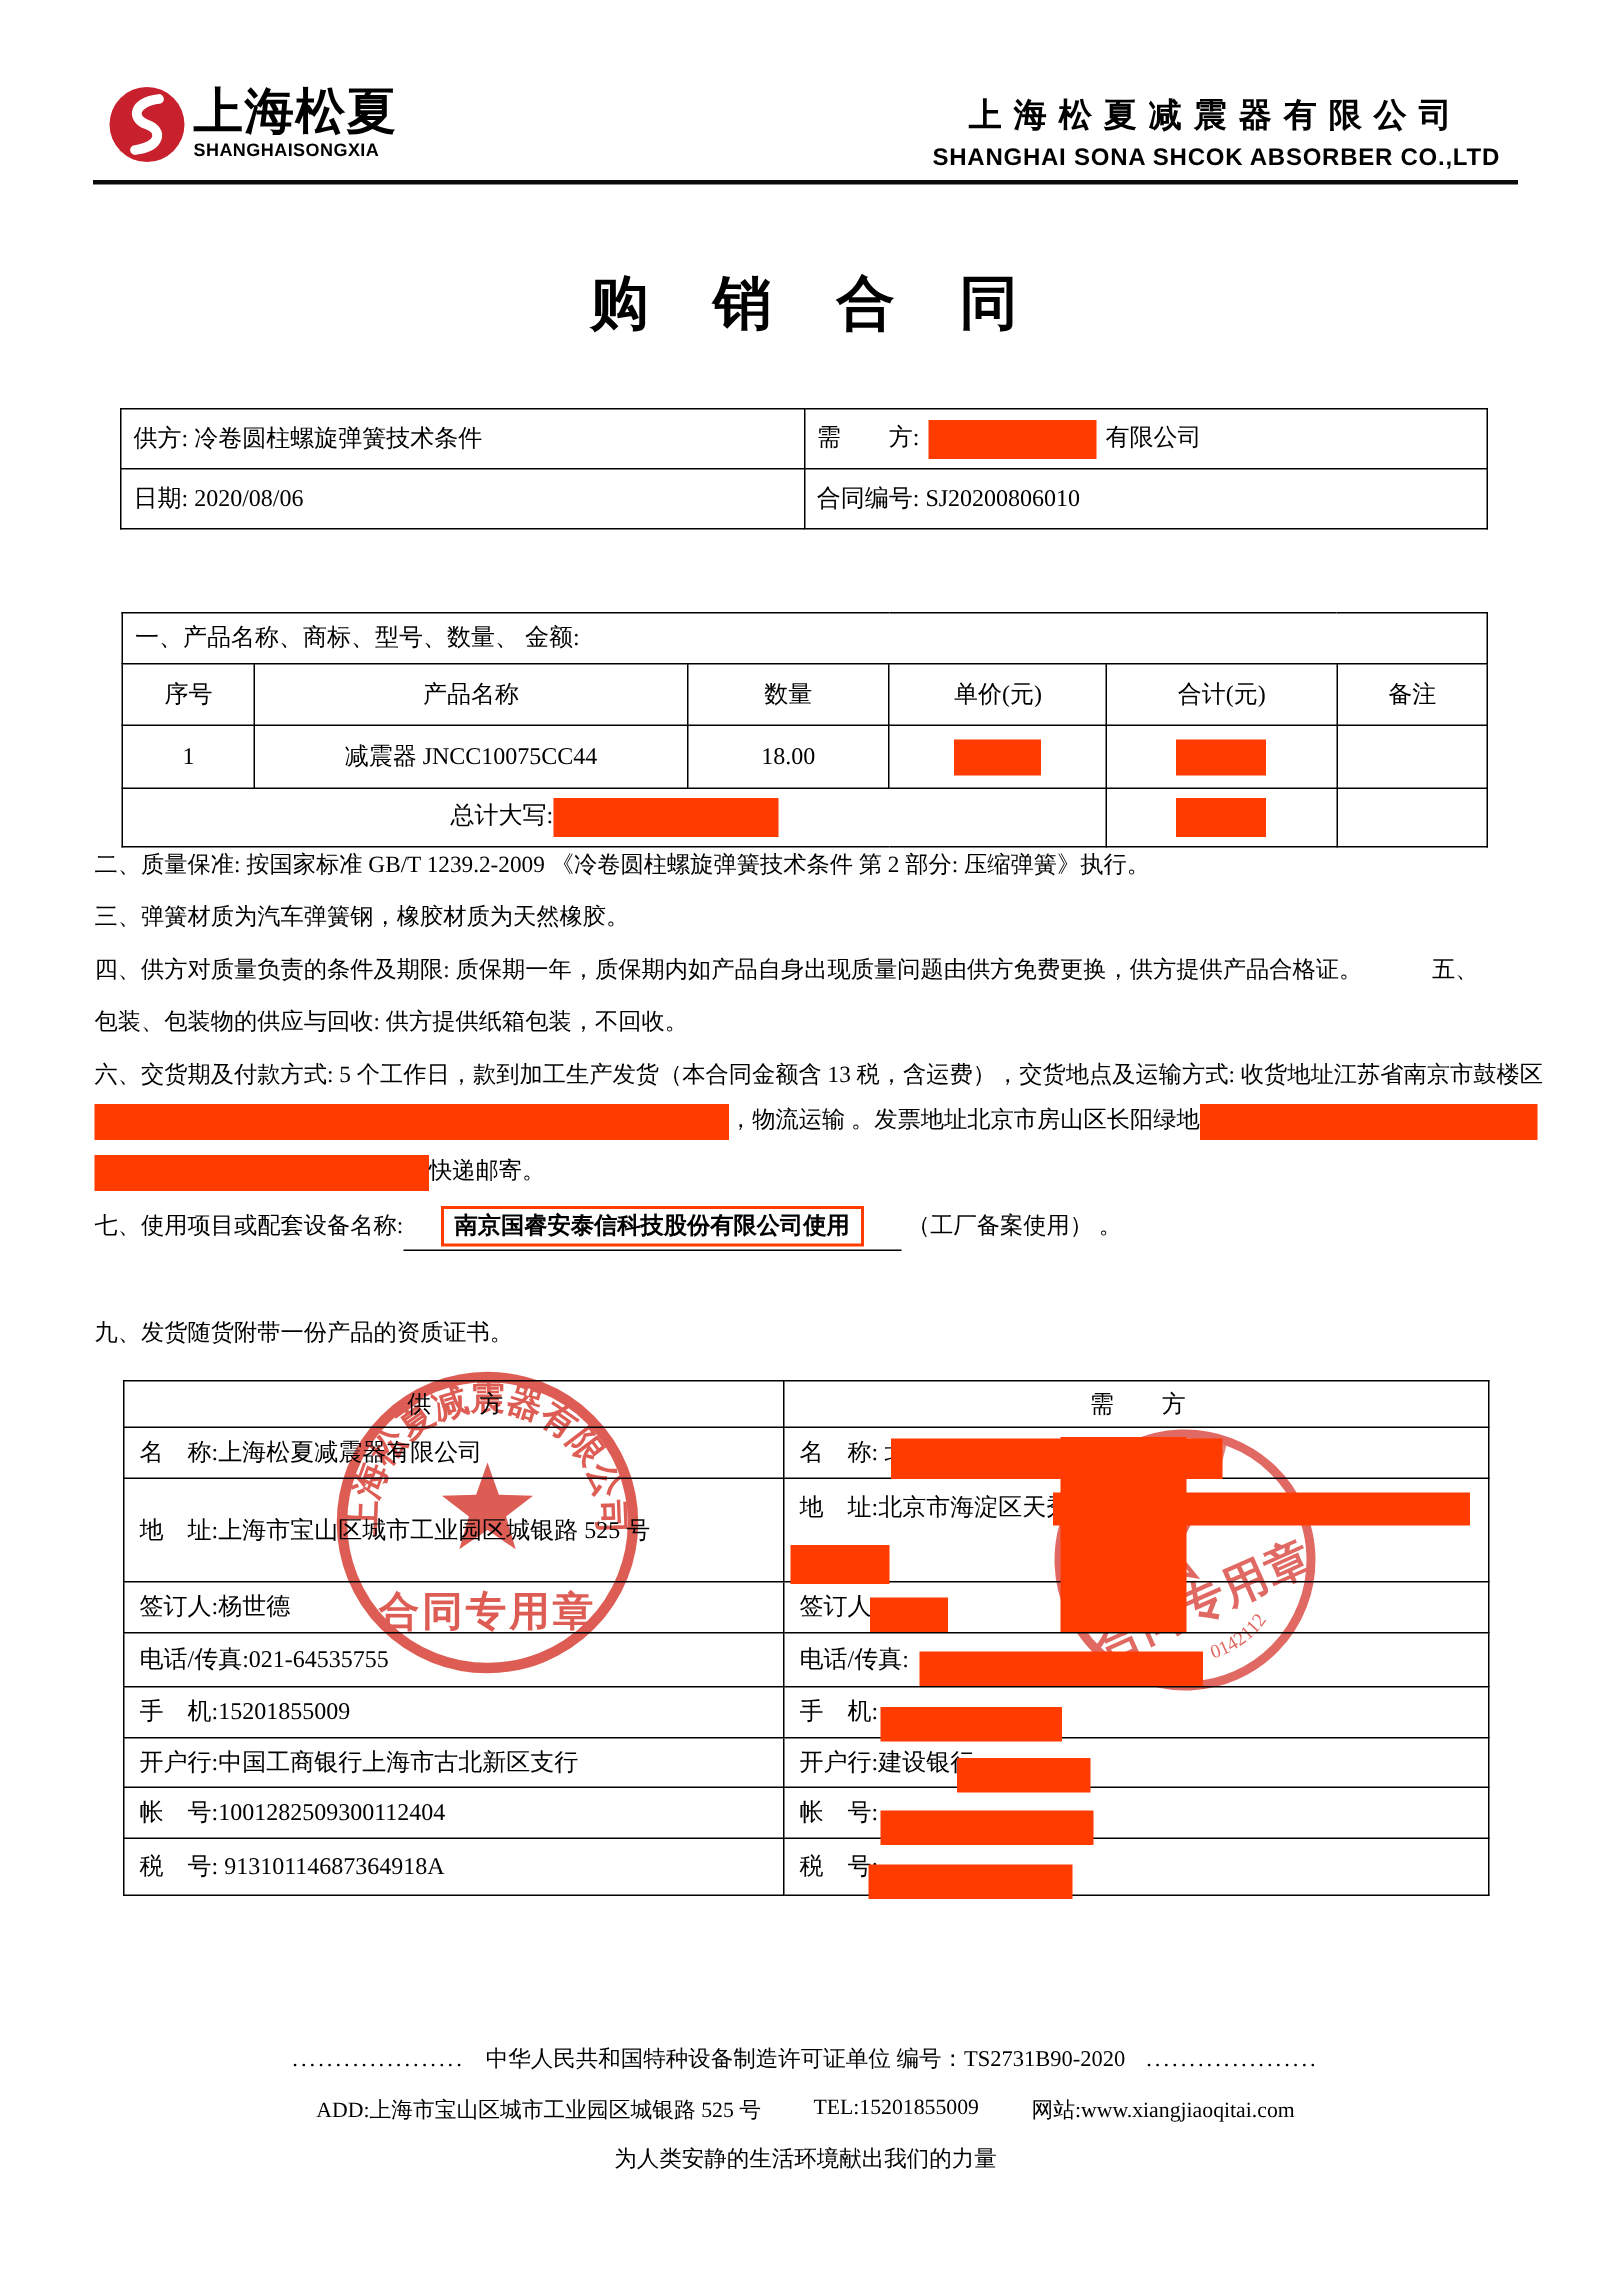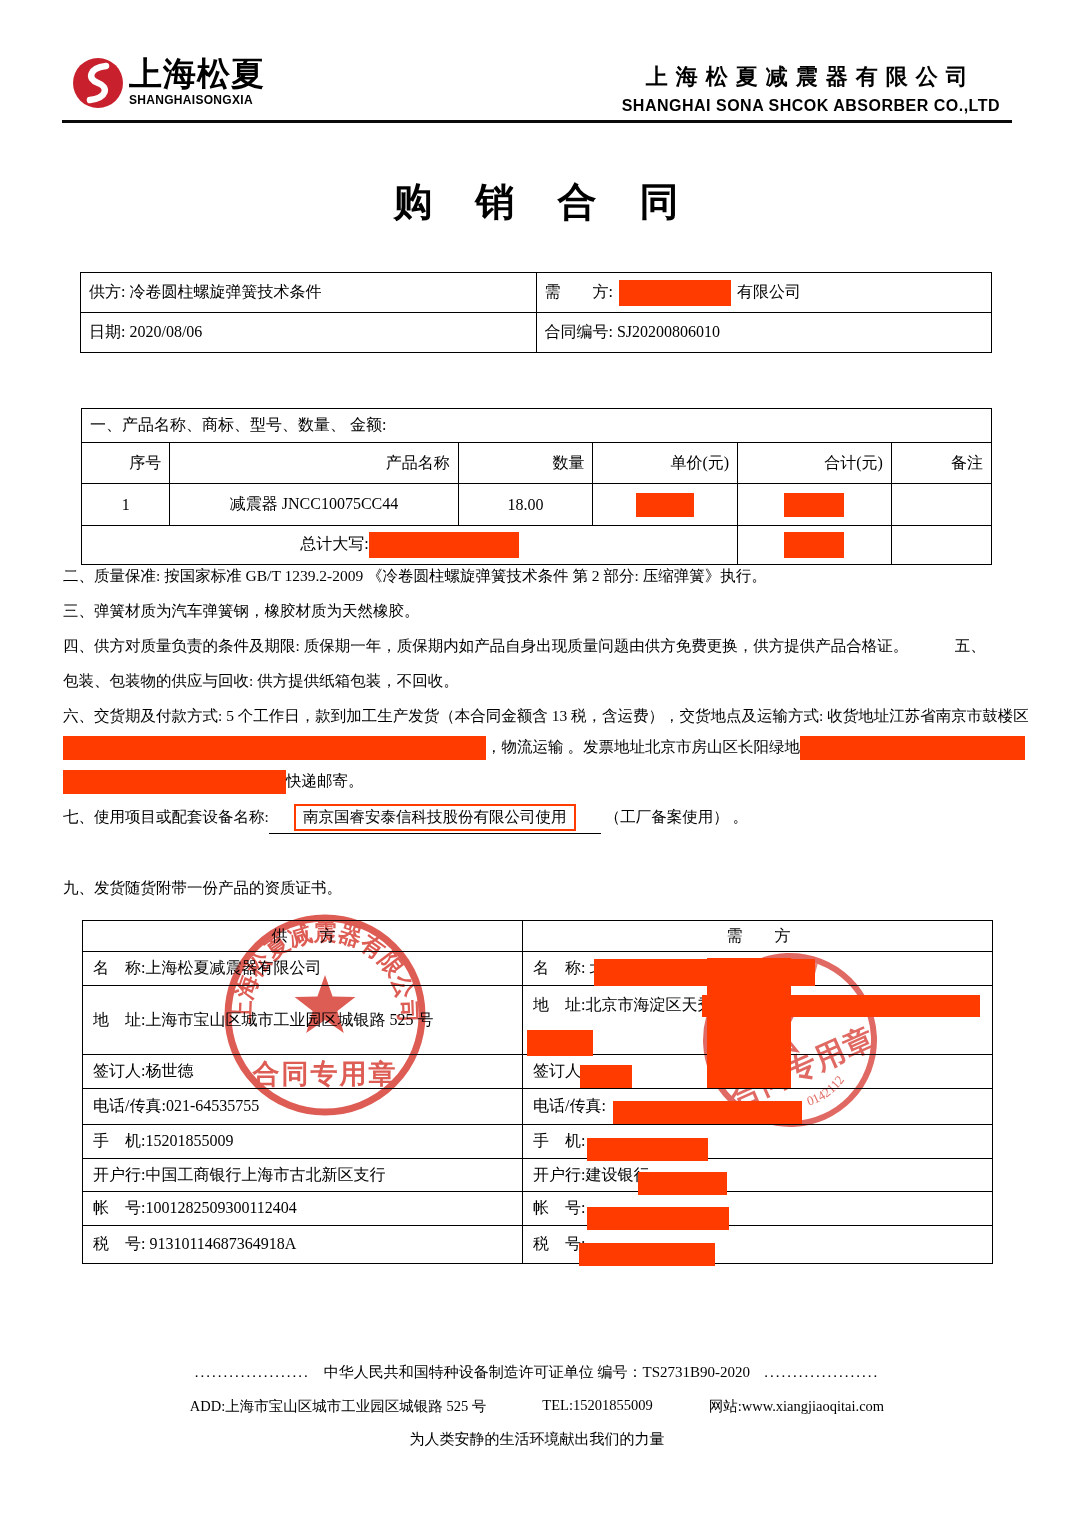--- a/index.html
+++ b/index.html
@@ -20,40 +20,40 @@
   .company-en { font-family:"Liberation Sans","DejaVu Sans",sans-serif; font-weight:bold; font-size:16px; letter-spacing:.5px; margin-top:5px; white-space:nowrap; }
   
   .doc-title { position:absolute; top:175px; left:0; width:100%; text-align:center; font-size:39px; font-weight:bold; letter-spacing:2px; }
   
   table { border-collapse:collapse; table-layout:fixed; }
   td,th { border:1px solid #000; font-size:16px; font-weight:normal; padding:0 8px; overflow:hidden; }
   .info-table { position:absolute; left:80px; top:272px; width:912px; }
   .info-table td { height:39px; }
   .products-table { position:absolute; left:81px; top:393px; width:911px;margin-top:15px; }
   .products-table .cap td { height:33px; text-align:left; }
-  .products-table .hdr td { height:40px; text-align:right; }
+  .products-table .hdr td { height:40px; text-align:center; }
   .products-table .row td { height:41px; text-align:center; }
   .products-table .tot td { height:38px; text-align:center; }
   .parties-table { position:absolute; left:82px; top:920px; width:910px; }
   .parties-table td { padding-left:10px; }
   .parties-table .phdr td { height:30px; text-align:center; font-size:16px; }
   .addr-cell { vertical-align:top; padding-top:9px; }
   
   .redact { background:#ff3b00; display:inline-block; vertical-align:middle; }
   .redact-abs { background:#ff3b00; position:absolute; z-index:6; }
   
   .clause { position:absolute; left:63px; font-size:15.5px; white-space:nowrap; z-index:1; }
-  .u-line { display:inline-block; width:332px; border-bottom:1px solid #000; text-align:center; padding-bottom:2px; }
+  .u-line { display:inline-block; width:332px; border-bottom:1px solid #000; text-align:center; padding-bottom:2px;font-weight:bold; }
   .hl-box { display:inline-block; border:2px solid #ff3b00; padding:1px 7px; font-size:15.5px; }
   
   .stamp { position:absolute; z-index:4; mix-blend-mode:multiply; }
   
   .footer-line1 { position:absolute; top:1363px; left:0; width:100%; text-align:center; font-size:15px; white-space:nowrap; }
   .footer-line1 .dots { letter-spacing:2px; margin:0 14px; }
-  .footer-line2 { position:absolute; top:1397px; left:0; width:100%; display:flex; justify-content:center; gap:56px; font-size:14.5px; }
+  .footer-line2 { position:absolute; top:1397px; left:0; width:100%; display:flex; justify-content:center; gap:35px; font-size:14.5px; }
   .footer-line3 { position:absolute; top:1430px; left:0; width:100%; text-align:center; font-size:15px; }
 </style>
 </head>
 <body>
 
 <div class="page">
 
   <div class="header">
     <div class="logo">
       <svg width="52" height="52" viewBox="0 0 52 52">

